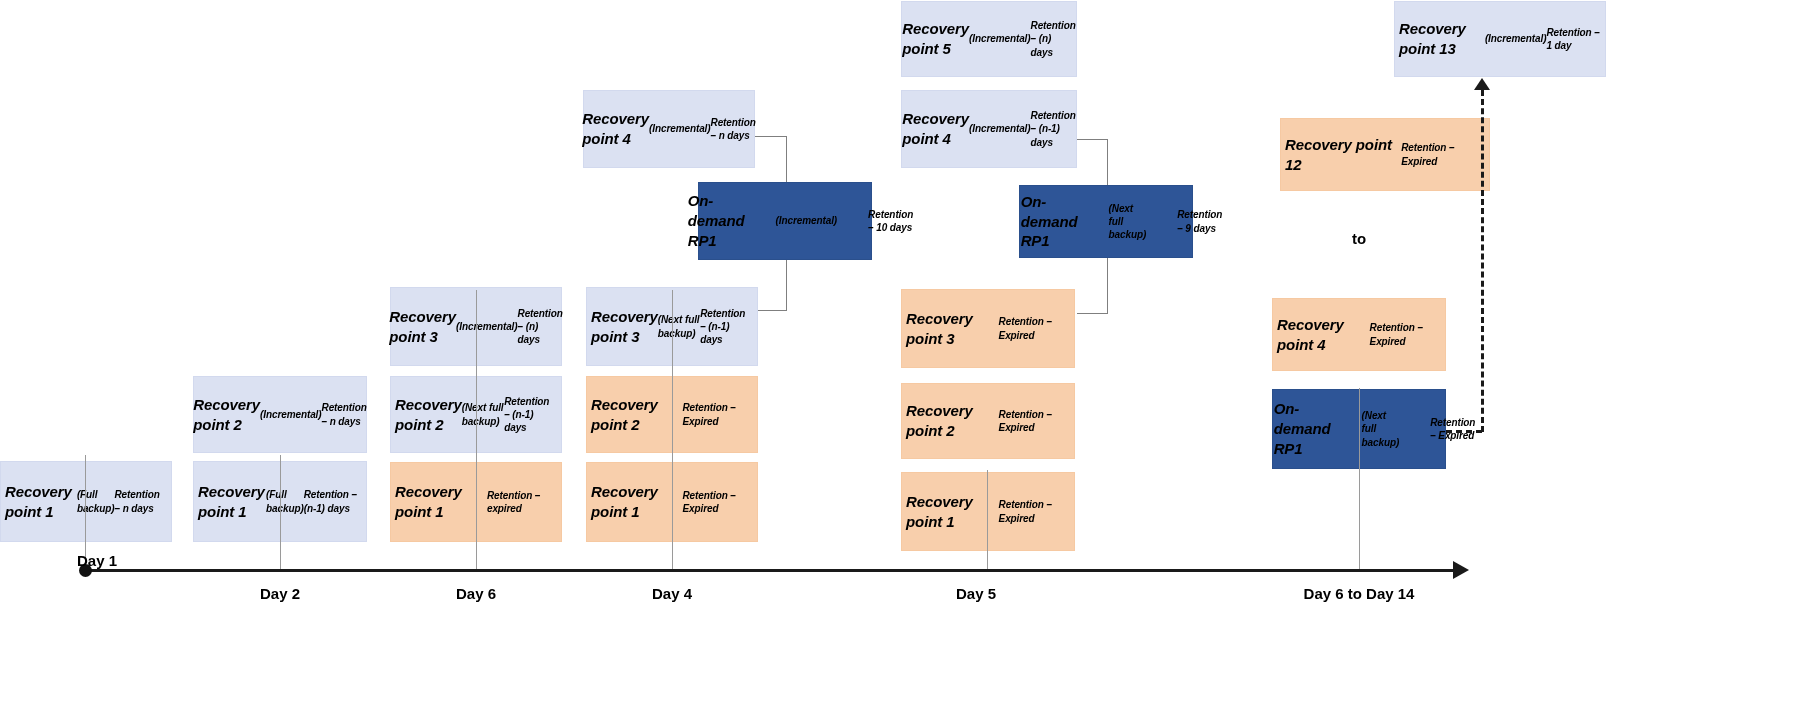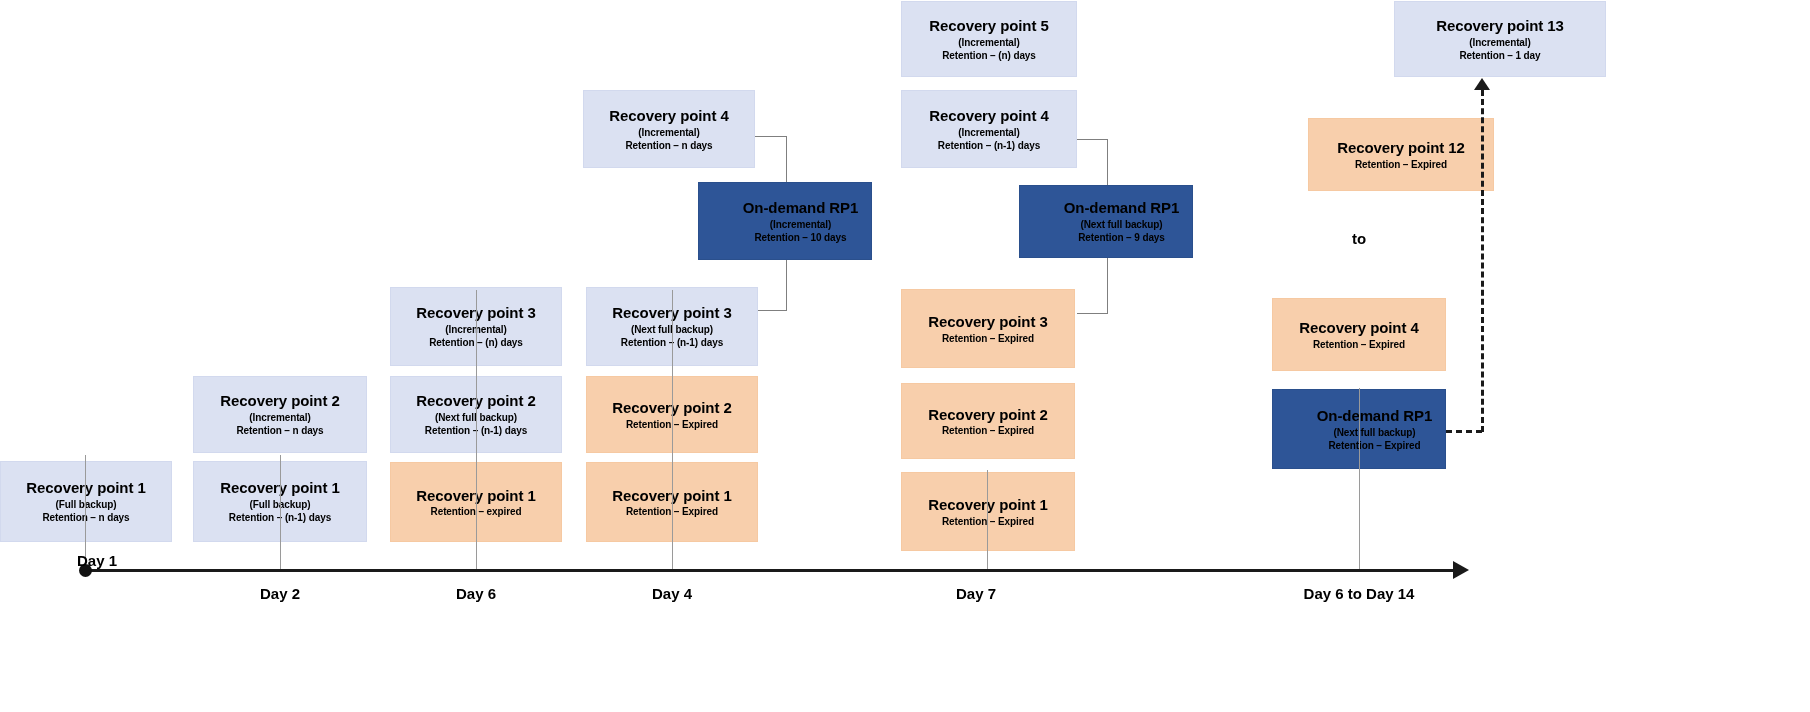--- a/index.html
+++ b/index.html
@@ -13,28 +13,29 @@
     height:712px;
     overflow:hidden;
     background:#ffffff;
   }
 
   
   .card{
     position:absolute;
     box-sizing:border-box;
     display:flex;
-    flex-direction:column;
+    flex-direction:row;
     align-items:center;
     justify-content:center;
-    text-align:center;
+    text-align:left;
     color:#000000;
     line-height:1.32;
     letter-spacing:-0.1px;
     padding:2px 4px;
+    font-style:italic;
   }
   .card .t1{font-size:15px;font-weight:bold;}
   .card .t2{font-size:10px;font-weight:bold;}
   .card .t3{font-size:10px;font-weight:bold;}
 
   .blue{background:#dbe1f2;border:1px solid #d2d9ee;}
   .peach{background:#f8cfac;border:1px solid #f6c9a2;}
   .navy{background:#2e5597;border:1px solid #2a4f8c;}
   .navy .t1,.navy .t2,.navy .t3{color:#000000;margin-left:31px;}
 
@@ -209,21 +210,21 @@
     <div class="t1">Recovery point 1</div>
     <div class="t3">Retention – Expired</div>
   </div>
 
   <div class="card blue" style="left:1394px;top:1px;width:212px;height:76px;">
     <div class="t1">Recovery point 13</div>
     <div class="t2">(Incremental)</div>
     <div class="t3">Retention – 1 day</div>
   </div>
 
-  <div class="card peach" style="left:1308px;top:118px;width:186px;height:73px;">
+  <div class="card peach" style="left:1280px;top:118px;width:210px;height:73px;">
     <div class="t1">Recovery point 12</div>
     <div class="t3">Retention – Expired</div>
   </div>
 
   <div class="plain-label" style="left:1359px;top:230px;">to</div>
 
   <div class="card peach" style="left:1272px;top:298px;width:174px;height:73px;">
     <div class="t1">Recovery point 4</div>
     <div class="t3">Retention – Expired</div>
   </div>
@@ -246,16 +247,16 @@
   <div class="tick" style="left:1359px;top:388px;height:182px;"></div>
 
   <div id="axis-line"></div>
   <div id="axis-arrow"></div>
   <div id="axis-origin-dot"></div>
 
   <div class="tick-label" style="left:97px;top:552px;">Day 1</div>
   <div class="tick-label" style="left:280px;top:585px;">Day 2</div>
   <div class="tick-label" style="left:476px;top:585px;">Day 6</div>
   <div class="tick-label" style="left:672px;top:585px;">Day 4</div>
-  <div class="tick-label" style="left:976px;top:585px;">Day 7</div>
+  <div class="tick-label" style="left:976px;top:585px;">Day 5</div>
   <div class="tick-label" style="left:1359px;top:585px;">Day 6 to Day 14</div>
 
 </div>
 
 </body></html>

